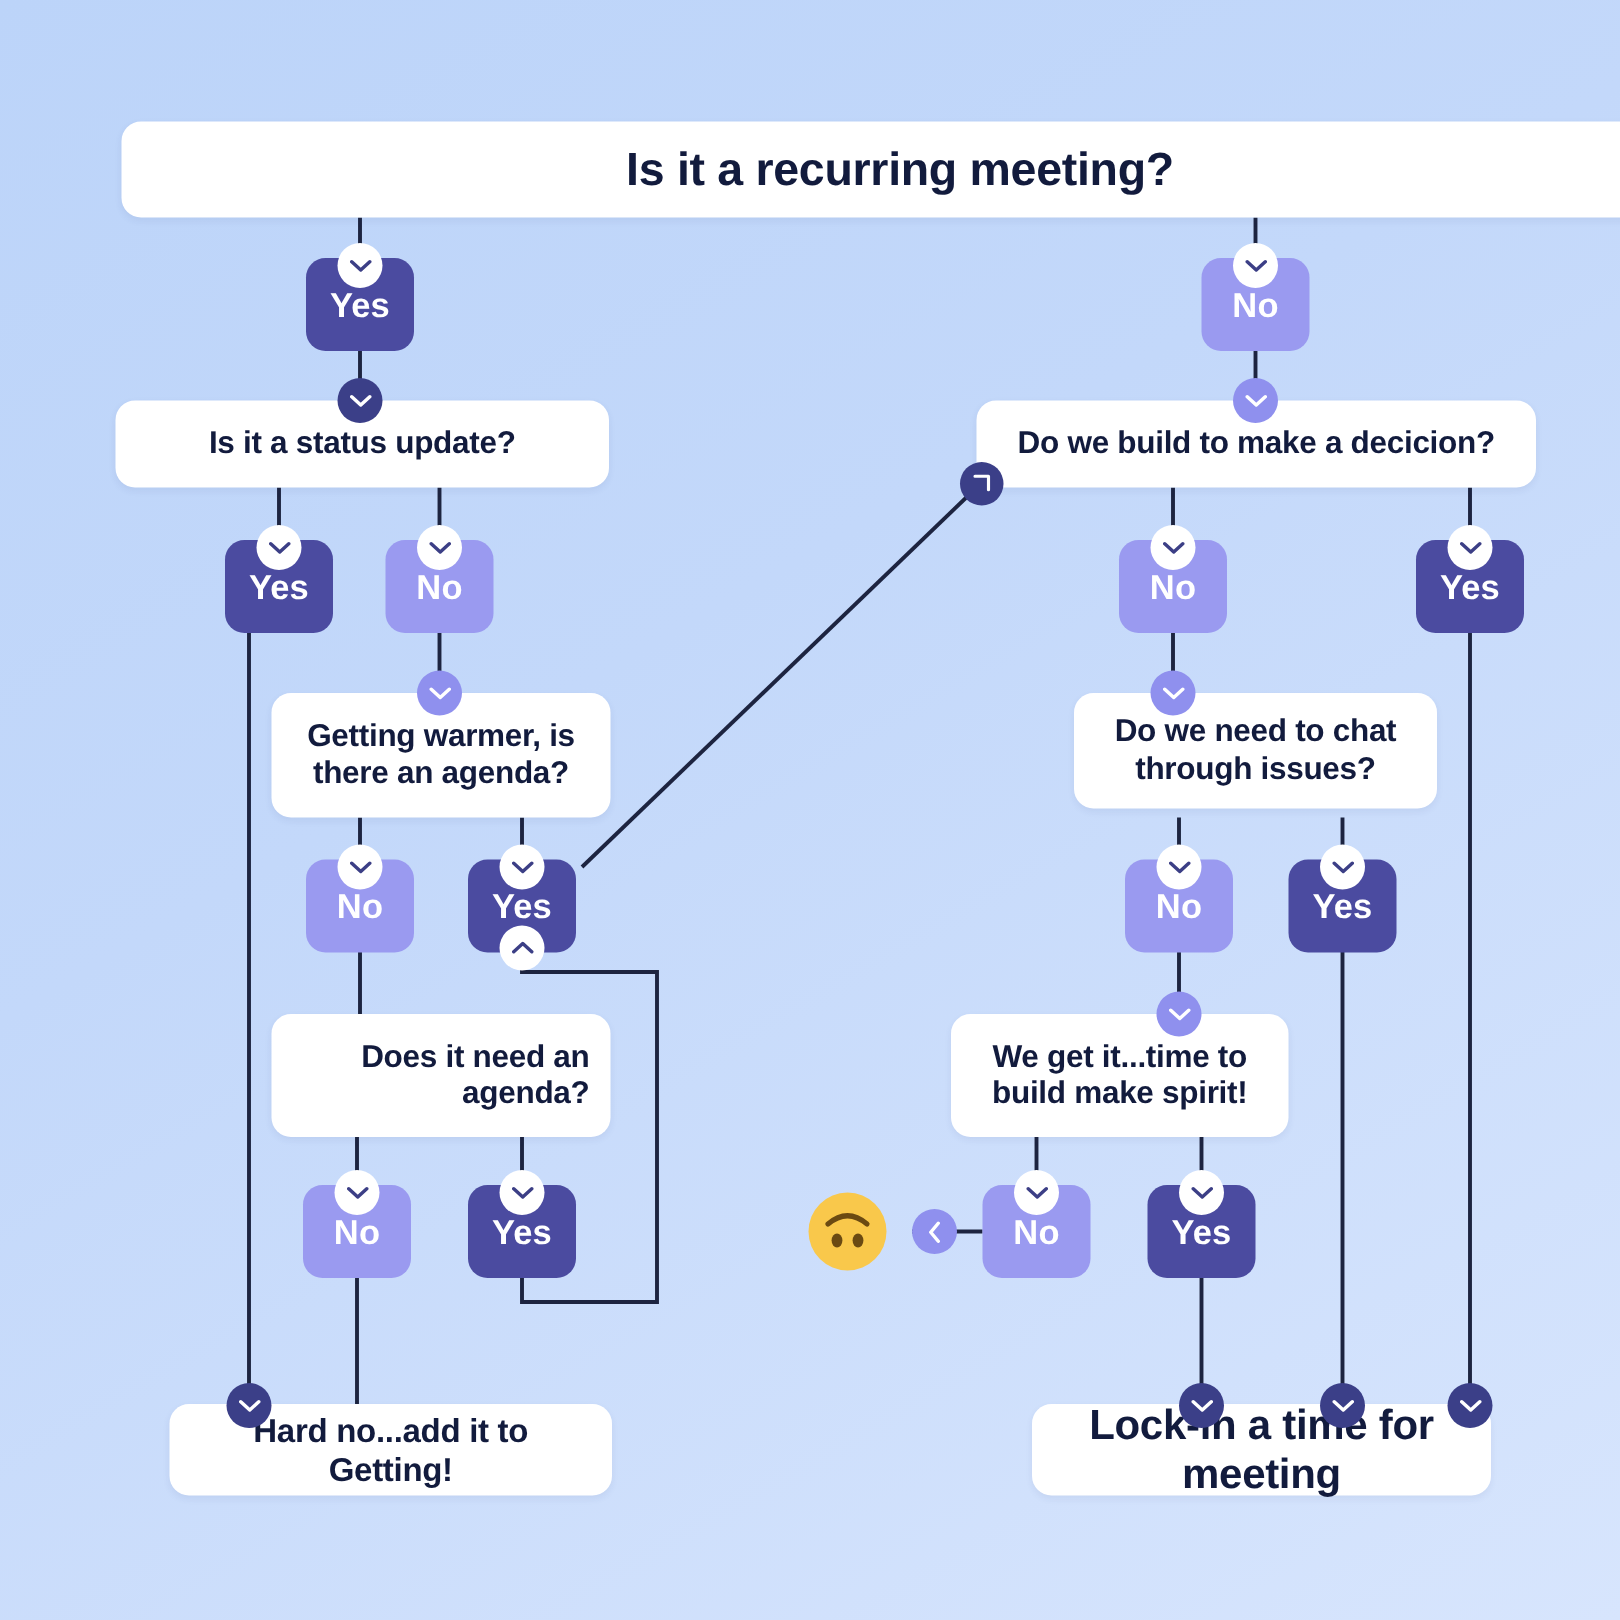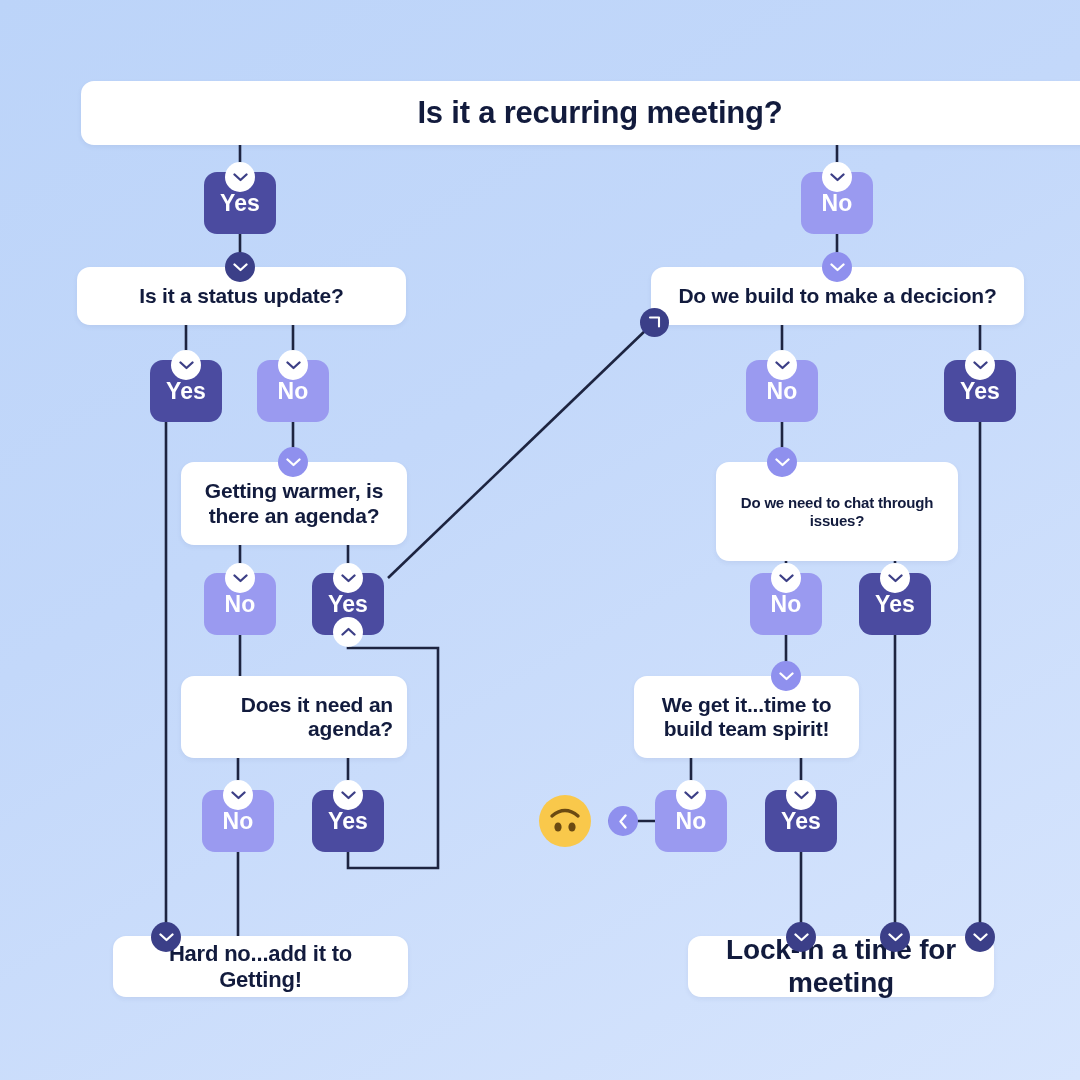--- a/index.html
+++ b/index.html
@@ -153,30 +153,30 @@
   </div>
 
   <div class="node qbox" style="left:651px; top:267px; width:373px; height:58px; font-size:21px;">
     <span>Do we build to make a decicion?</span>
   </div>
 
   <div class="node qbox" style="left:181px; top:462px; width:226px; height:83px; font-size:21px;">
     <span>Getting warmer, is there an agenda?</span>
   </div>
 
-  <div class="node qbox" style="left:716px; top:462px; width:242px; height:99px; font-size:15px;">
+  <div class="node qbox" style="left:716px; top:462px; width:242px; height:77px; font-size:21px;">
     <span>Do we need to chat through issues?</span>
   </div>
 
   <div class="node qbox" style="left:181px; top:676px; width:226px; height:82px; font-size:21px;text-align:right;">
     <span>Does it need an agenda?</span>
   </div>
 
   <div class="node qbox" style="left:634px; top:676px; width:225px; height:82px; font-size:21px;">
-    <span>We get it...time to build team spirit!</span>
+    <span>We get it...time to build make spirit!</span>
   </div>
 
   <div class="node qbox" style="left:113px; top:936px; width:295px; height:61px; font-size:22px;">
     <span>Hard no...add it to Getting!</span>
   </div>
 
   <div class="node qbox" style="left:688px; top:936px; width:306px; height:61px; font-size:28px;">
     <span>Lock-in a time for meeting</span>
   </div>
 

